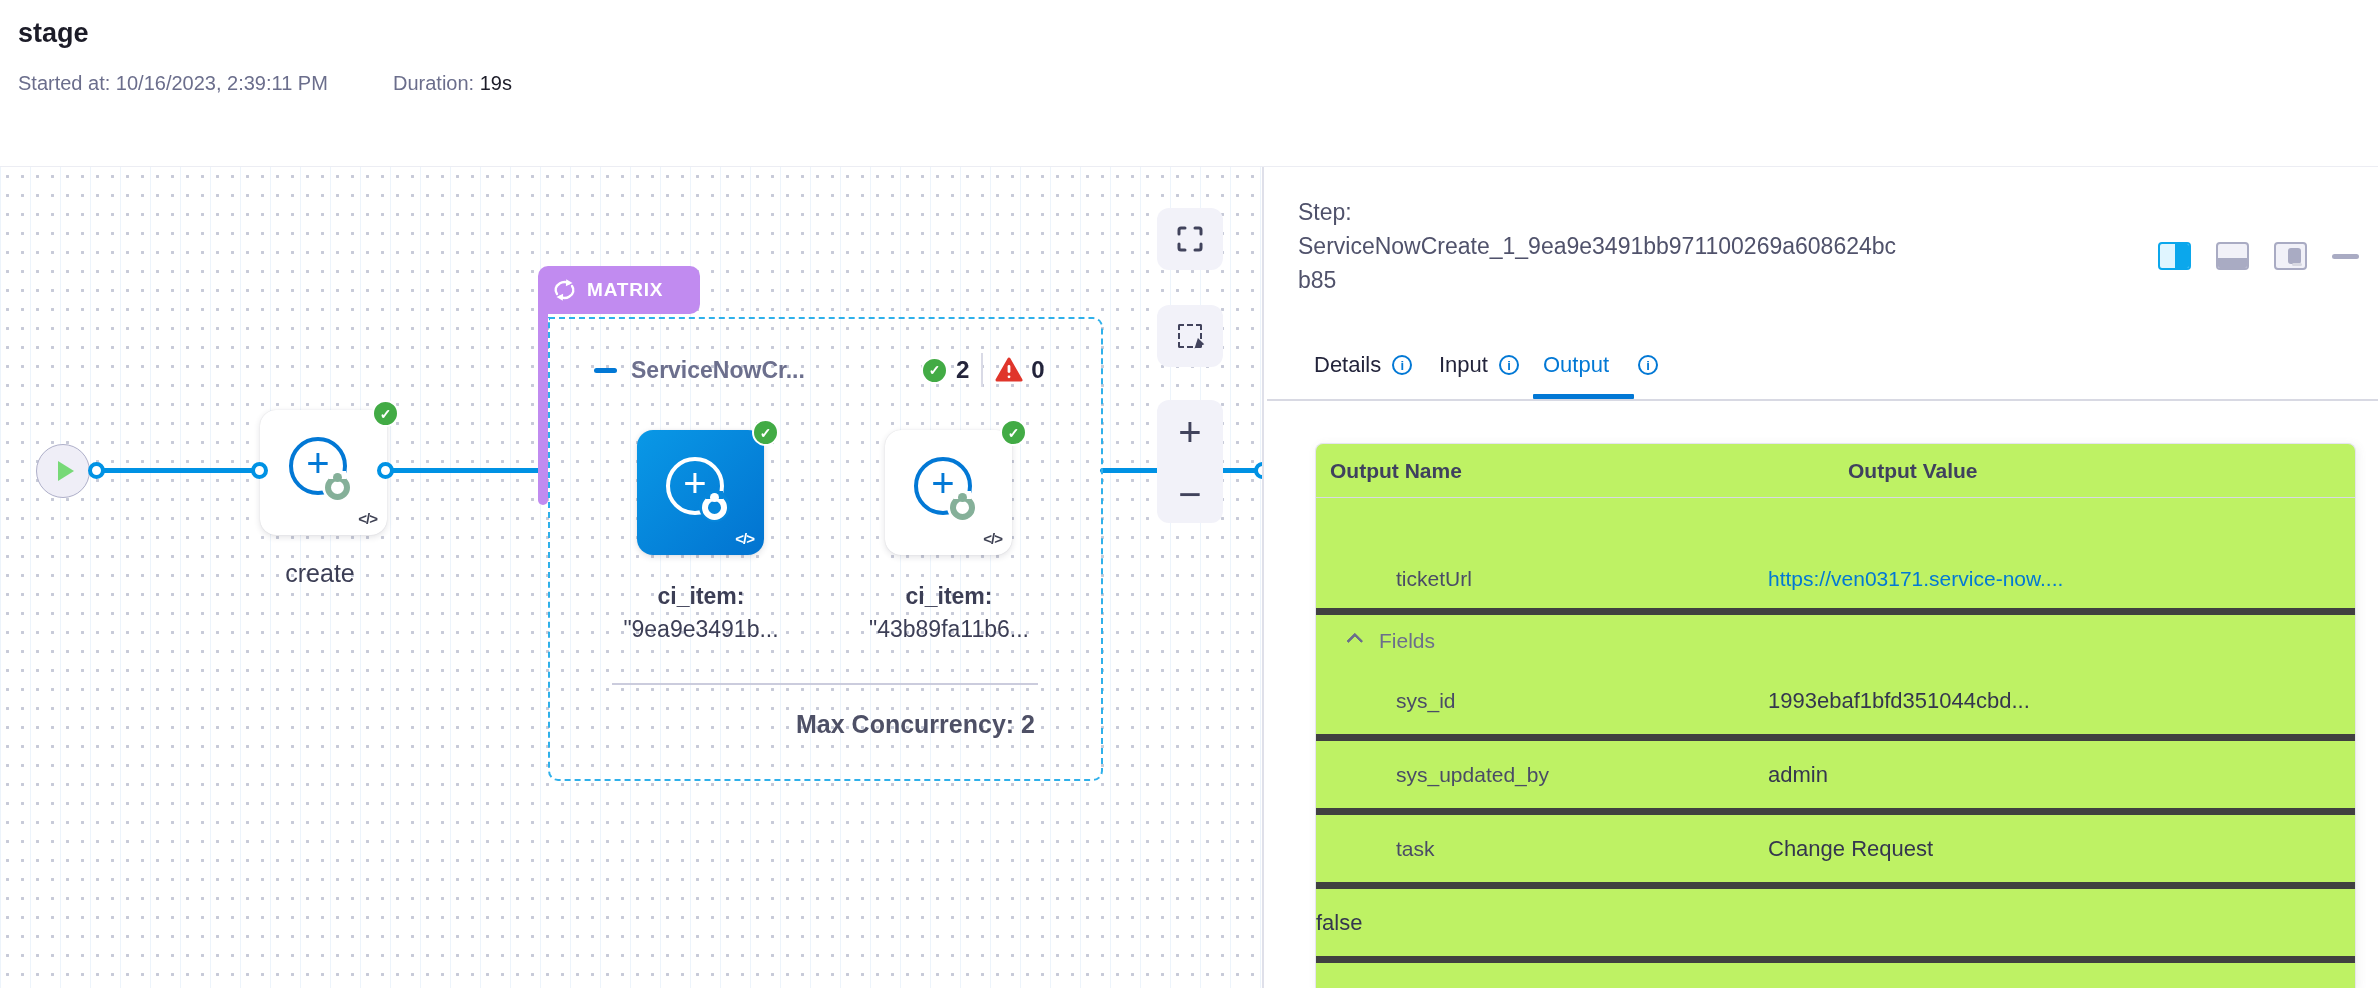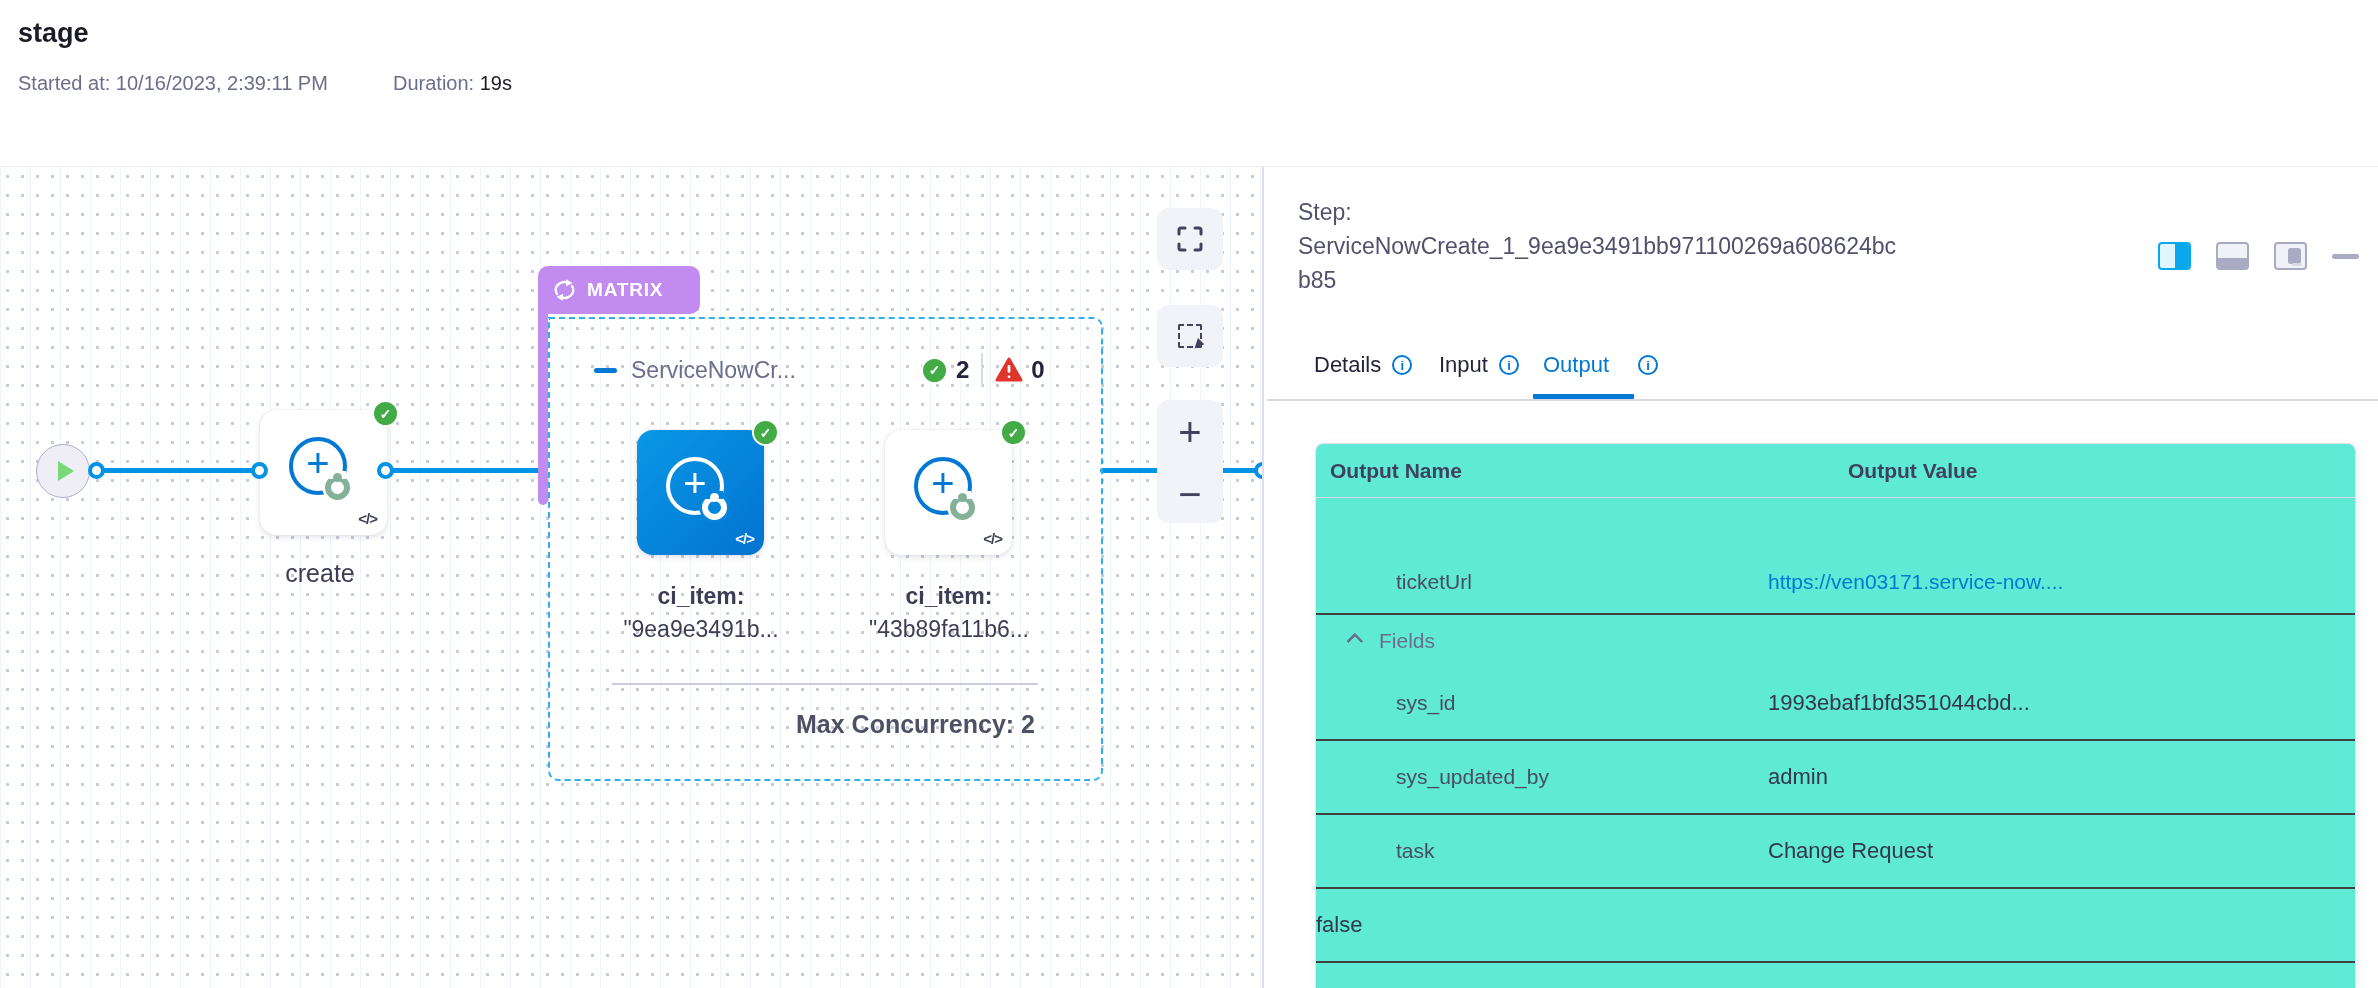--- a/index.html
+++ b/index.html
@@ -57,21 +57,21 @@
   .matrix-badge { position:absolute; left:538px; top:99px; width:162px; height:48px; background:var(--matrix);
     border-radius:10px 10px 10px 0; display:flex; align-items:center; padding-left:13px; gap:9px; z-index:2; }
   .matrix-badge .mtxt { color:#fff; font-size:19px; font-weight:bold; letter-spacing:.8px; }
   .matrix-bar { position:absolute; left:538px; top:145px; width:10px; height:193px; background:var(--matrix);
     border-radius:0 0 6px 6px; z-index:2; }
   .matrix-box { position:absolute; left:548px; top:150px; width:555px; height:464px;
     border:2px dashed var(--dash-border); border-radius:0 10px 10px 10px; z-index:1; }
 
   .mnode-hdr { position:absolute; left:594px; top:185px; height:36px; display:flex; align-items:center; gap:14px; z-index:2; }
   .collapse-minus { width:23px; height:5px; background:var(--accent); border-radius:3px; }
-  .mnode-title { font-size:23px; font-weight:400; color:#6C6F8D; }
+  .mnode-title { font-size:23px; font-weight:700; color:#6C6F8D; }
   .mnode-status { position:absolute; left:921px; top:185px; height:36px; display:flex; align-items:center; gap:8px; z-index:2; }
   .cnt { font-size:24px; font-weight:bold; color:#23243B; }
   .vdiv { width:2px; height:34px; background:#D9DAE6; margin:0 4px; }
   .warn-tri { width:28px; height:26px; }
 
   .mc-divider { position:absolute; left:612px; top:516px; width:426px; height:2px; background:#CBCCDD; z-index:2; }
   .mc-label { position:absolute; left:735px; top:543px; width:300px; text-align:right; font-size:25px; font-weight:bold; color:#4E5066; z-index:2; }
 
   
   .ctrl { position:absolute; left:1157px; width:66px; background:var(--ctrl-bg); border-radius:12px;
@@ -100,28 +100,28 @@
   .dash-btn { width:27px; height:5px; background:#A9ABC3; border-radius:3px; }
 
   .tabs { position:absolute; left:0; top:185px; width:1111px; height:47px; }
   .tab { position:absolute; top:0; display:flex; align-items:center; gap:11px; font-size:22px; font-weight:500; color:#23243B; cursor:pointer;margin-left:16px; }
   .tab.active { color:var(--accent); }
   .info-ic { width:20px; height:20px; border:2px solid var(--accent); border-radius:50%; color:var(--accent);
     font-size:13px; font-weight:bold; display:flex; align-items:center; justify-content:center; font-style:normal; }
   .tab-underline { position:absolute; left:266px; top:42px; width:101px; height:5px; background:var(--accent); border-radius:1px; }
   .tabs-border { position:absolute; left:0; top:232px; width:1111px; height:2px; background:#D8D9E3; }
 
-  .out-card { position:absolute; left:48px; top:276px; width:1041px; height:545px; background:#5eead4;
+  .out-card { position:absolute; left:48px; top:276px; width:1041px; height:545px; background:#bef264;
     border:1px solid #E5E5EE; border-bottom:none; border-radius:8px 8px 0 0;
     box-shadow:2px 2px 10px rgba(96,97,112,.10); overflow:hidden;text-decoration:underline; }
   .t-row { position:absolute; left:0; width:100%; display:flex; align-items:center; }
   .t-head { top:0; height:54px; border-bottom:1.5px solid #D8D9E5; font-size:21px; font-weight:bold; color:#3F415E; }
   .t-head .c1 { padding-left:14px; width:532px; }
   .t-group { height:52px; font-size:21px; color:#6B6E8C; gap:21px; padding-left:30px; }
-  .t-data { font-size:21px; border-bottom:2px solid #404040; }
+  .t-data { font-size:21px; border-bottom:7px solid #404040; }
   .t-data .c1 { padding-left:80px; width:452px; color:#4A4C66; }
   .t-data .c2 { font-size:22px; color:#34364E; }
   .t-data .c2.link { font-size:21px; color:var(--link); cursor:pointer; }
   .chev-up { width:12px; height:12px; border-top:3px solid #6B6E8C; border-right:3px solid #6B6E8C;
     transform:rotate(-45deg) translate(2px,2px); border-radius:1px; cursor:pointer; }
 </style>
 </head>
 <body>
 
 <div class="screen">

